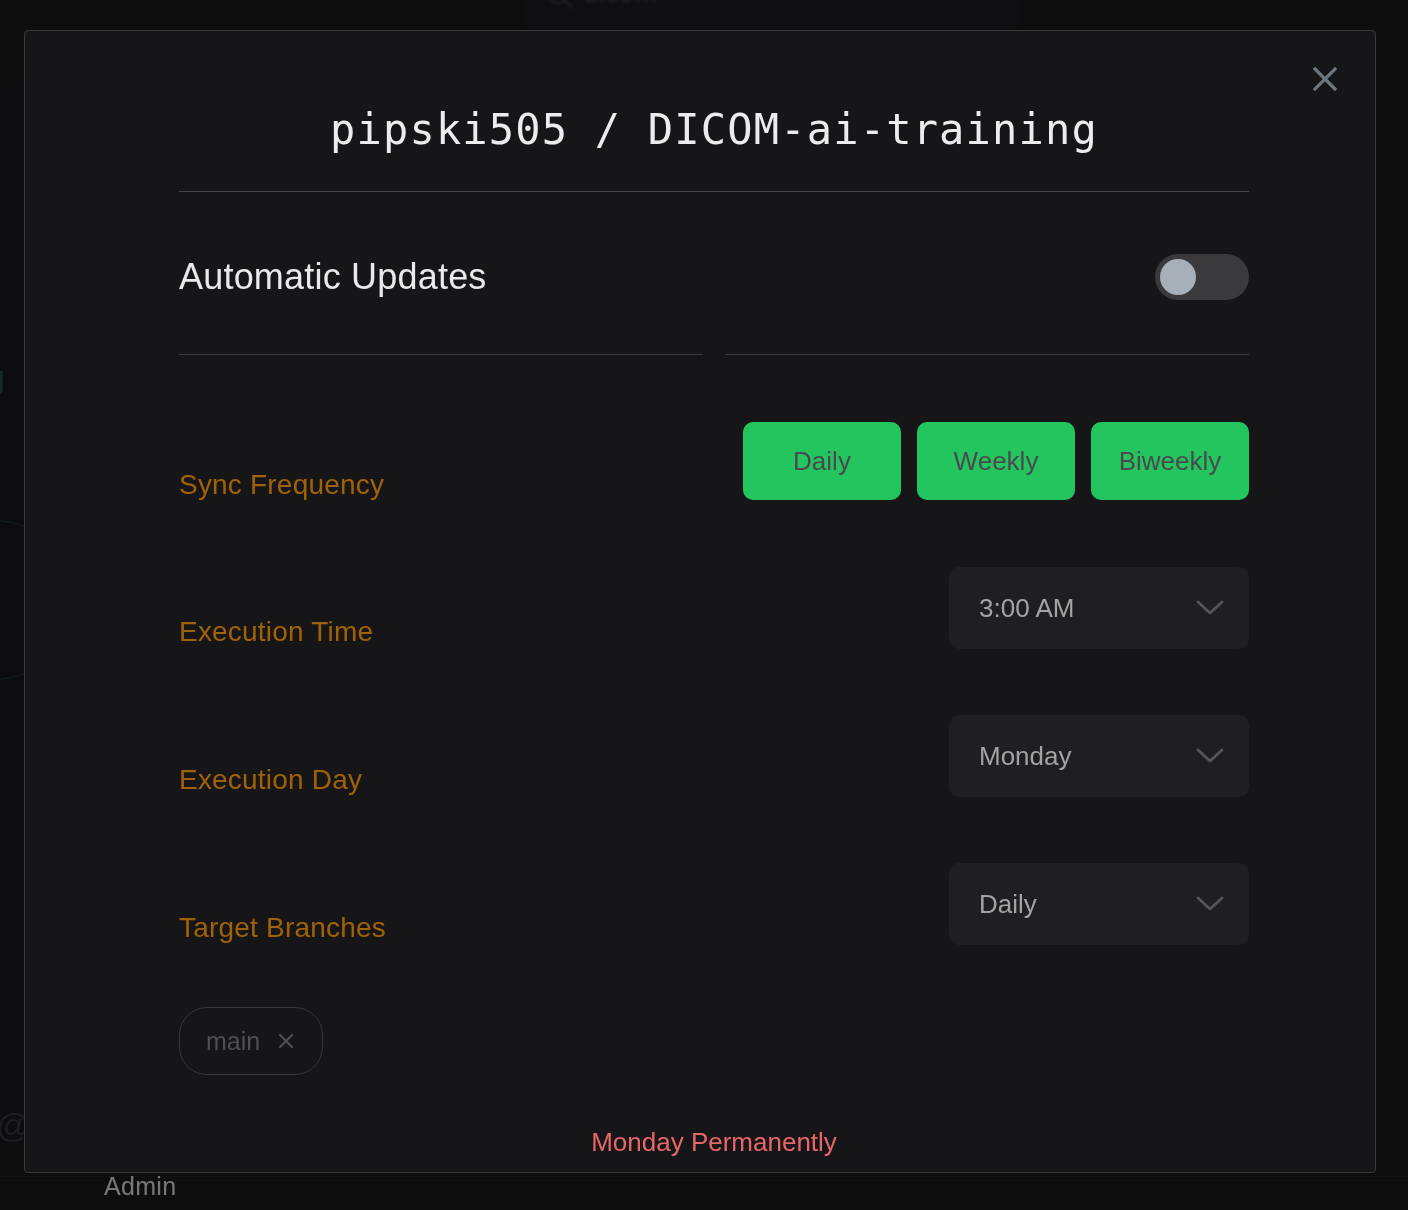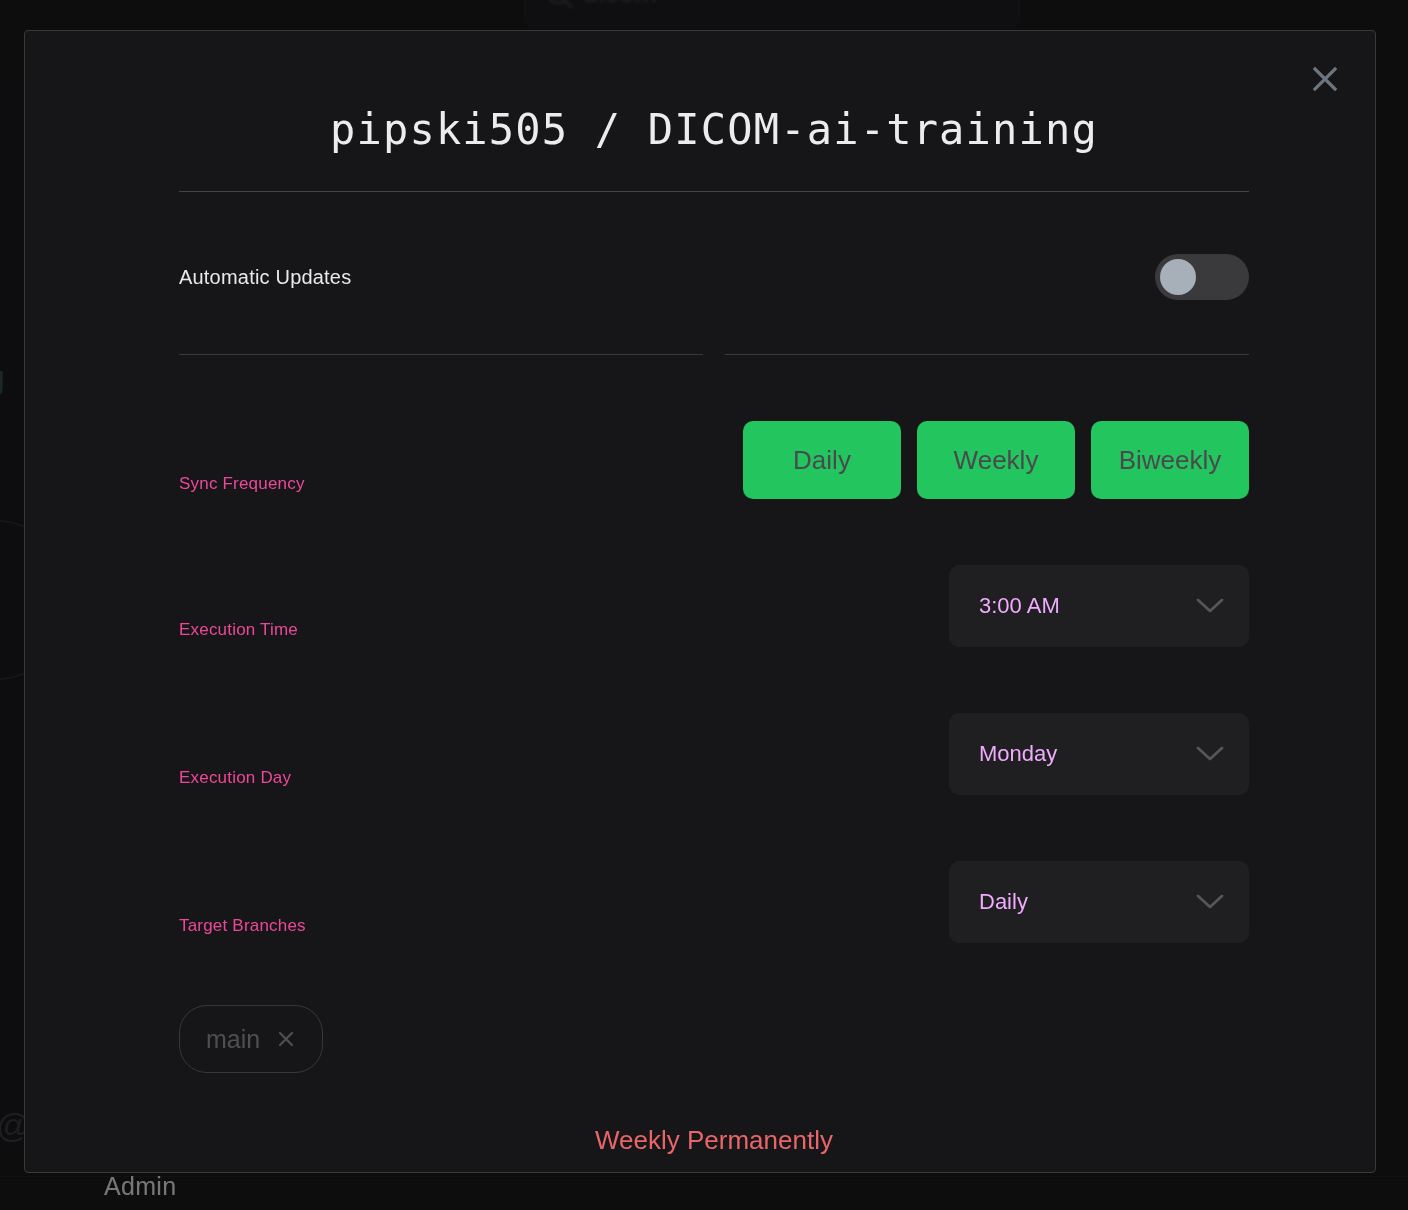--- a/index.html
+++ b/index.html
@@ -160,21 +160,21 @@
   }
 
   
   #auto-row {
     display: flex;
     align-items: center;
     justify-content: space-between;
     margin-top: 62px;
   }
   #auto-label {
-    font-size: 20px;
+    font-size: 36px;
     color: #e9e9eb;
     letter-spacing: .2px;
     text-align: center;
   }
   #auto-toggle {
     width: 94px;
     height: 46px;
     border-radius: 23px;
     background: #3a3a3d;
     position: relative;
@@ -208,22 +208,22 @@
   }
 
   
   .row {
     display: flex;
     align-items: center;
     justify-content: space-between;
     margin-top: 66px;
   }
   .row-label {
-    font-size: 17px;
-    color: #ec4899;
+    font-size: 28px;
+    color: #a16207;
     letter-spacing: .2px;
     margin-top: 48px;
   }
 
   
   .seg-group {
     display: flex;
     gap: 16px;
   }
   .seg-btn {
@@ -246,22 +246,22 @@
     height: 82px;
     border-radius: 10px;
     background: #1f1f22;
     display: flex;
     align-items: center;
     justify-content: space-between;
     padding: 0 24px 0 30px;
     cursor: default;
   }
   .select-value {
-    font-size: 22px;
-    color: #f0abfc;
+    font-size: 26px;
+    color: #a3a3a3;
   }
   .chev { display: block; }
 
   
   #chips {
     margin-top: 62px;
     display: flex;
     gap: 16px;
   }
   .chip {
@@ -393,17 +393,17 @@
         <span class="chip-label">main</span>
         <span>
           <svg class="chip-x" width="20" height="20" viewBox="0 0 20 20" aria-hidden="true">
             <path d="M4 4 L16 16 M16 4 L4 16" stroke="#4f4f53" stroke-width="2.2" stroke-linecap="round"></path>
           </svg>
         </span>
       </div>
     </div>
 
     <div id="delete-row">
-      <span id="delete-btn">Weekly Permanently</span>
+      <span id="delete-btn">Monday Permanently</span>
     </div>
 
   </div>
 </div>
 
 </body></html>

